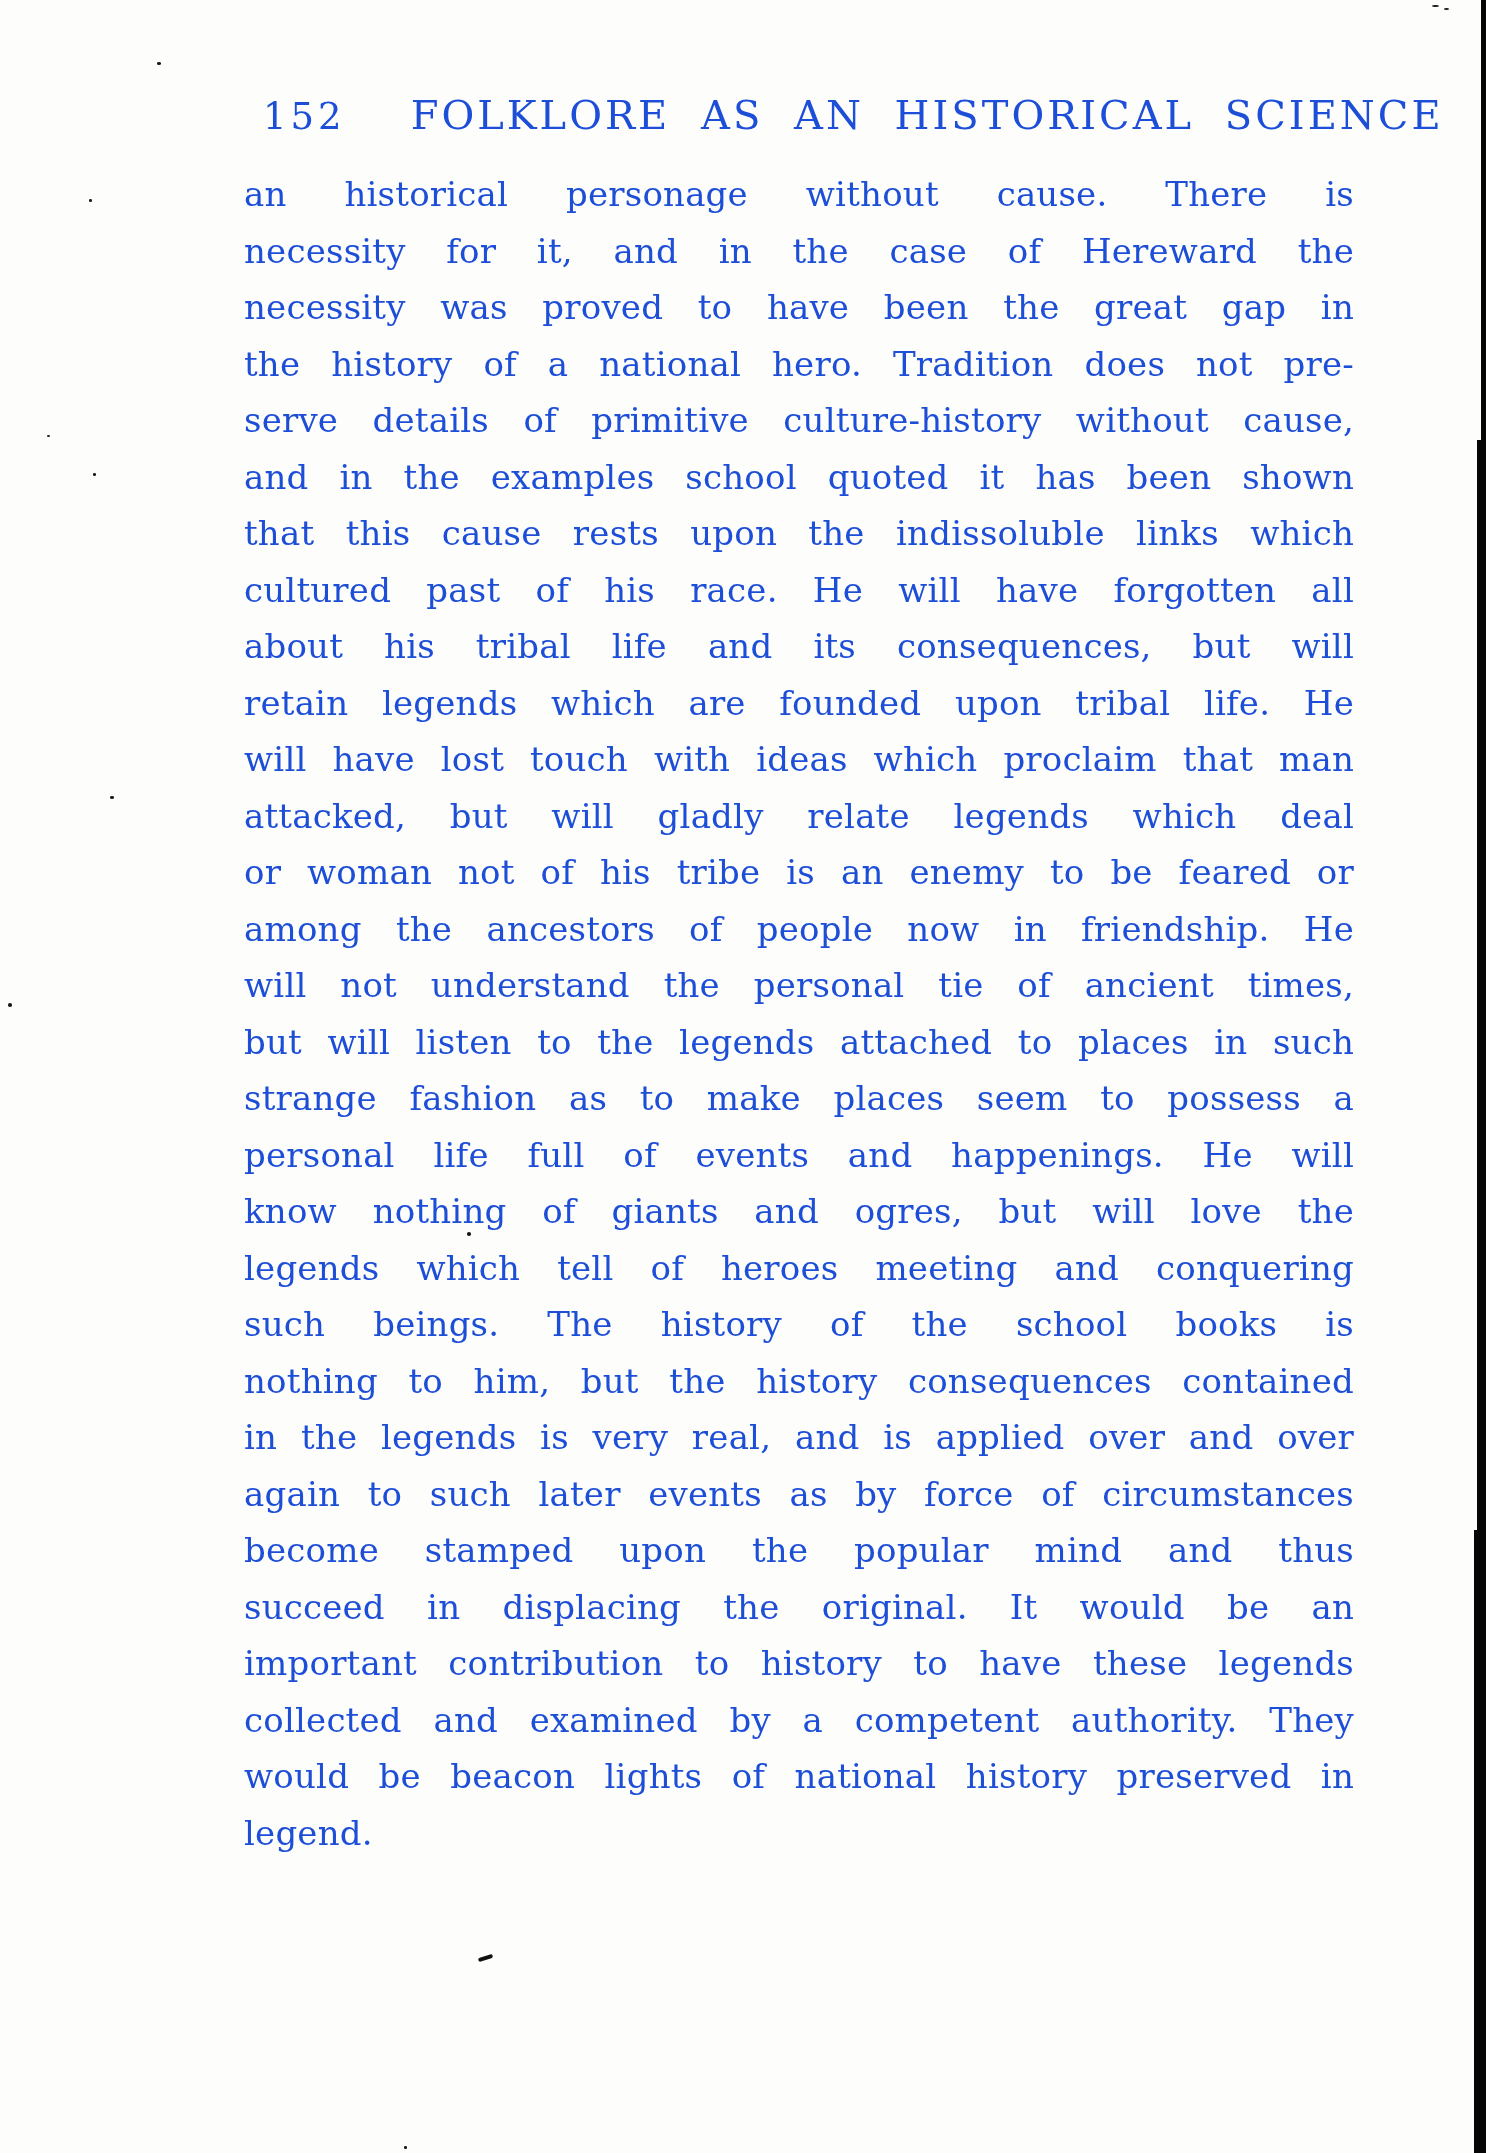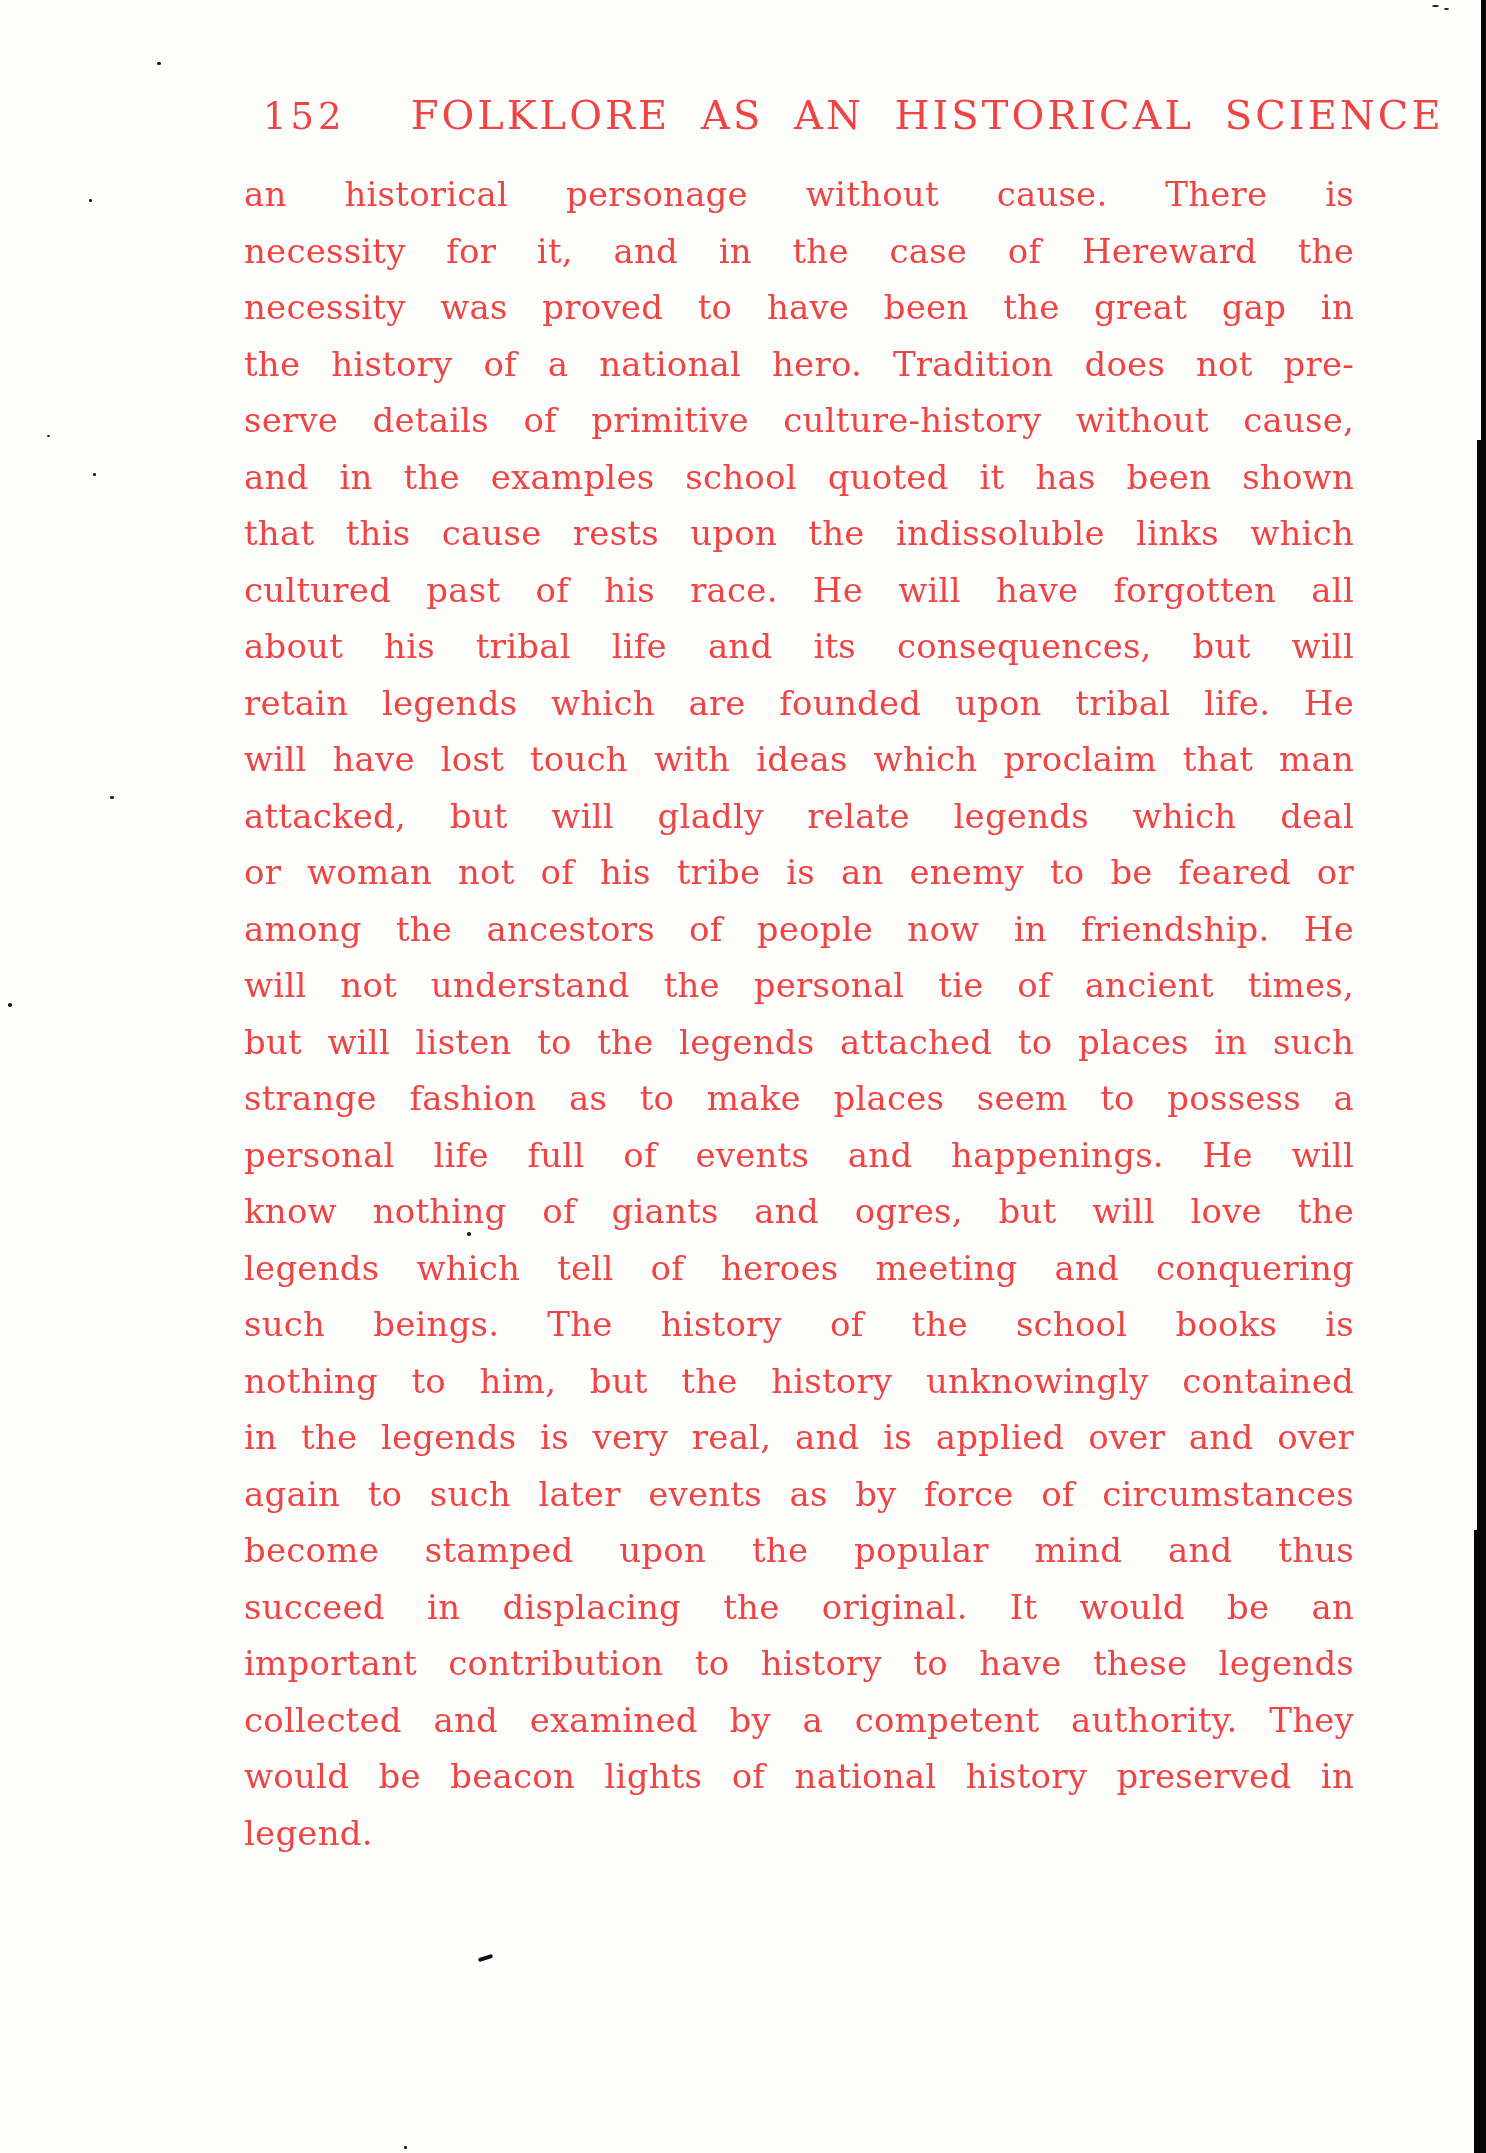--- a/index.html
+++ b/index.html
@@ -7,21 +7,21 @@
     padding: 0;
     background: #e8e8e8;
   }
   .page {
     position: relative;
     width: 1486px;
     height: 2153px;
     background: #fdfdfb;
     overflow: hidden;
     font-family: "DejaVu Serif", "Liberation Serif", serif;
-    color: #ef4444;
+    color: #1d4ed8;
   }
   
   .header {
     position: absolute;
     left: 263px;
     top: 92px;
     display: flex;
     align-items: baseline;
     gap: 46px;
     white-space: nowrap;
@@ -100,21 +100,21 @@
     <div class="ln">attacked, but will gladly relate legends which deal</div>
     <div class="ln">or woman not of his tribe is an enemy to be feared or</div>
     <div class="ln">among the ancestors of people now in friendship. He</div>
     <div class="ln">will not understand the personal tie of ancient times,</div>
     <div class="ln">but will listen to the legends attached to places in such</div>
     <div class="ln">strange fashion as to make places seem to possess a</div>
     <div class="ln">personal life full of events and happenings. He will</div>
     <div class="ln">know nothing of giants and ogres, but will love the</div>
     <div class="ln">legends which tell of heroes meeting and conquering</div>
     <div class="ln">such beings. The history of the school books is</div>
-    <div class="ln">nothing to him, but the history unknowingly contained</div>
+    <div class="ln">nothing to him, but the history consequences contained</div>
     <div class="ln">in the legends is very real, and is applied over and over</div>
     <div class="ln">again to such later events as by force of circumstances</div>
     <div class="ln">become stamped upon the popular mind and thus</div>
     <div class="ln">succeed in displacing the original. It would be an</div>
     <div class="ln">important contribution to history to have these legends</div>
     <div class="ln">collected and examined by a competent authority. They</div>
     <div class="ln">would be beacon lights of national history preserved in</div>
     <div class="ln last">legend.</div>
   </div>
 

